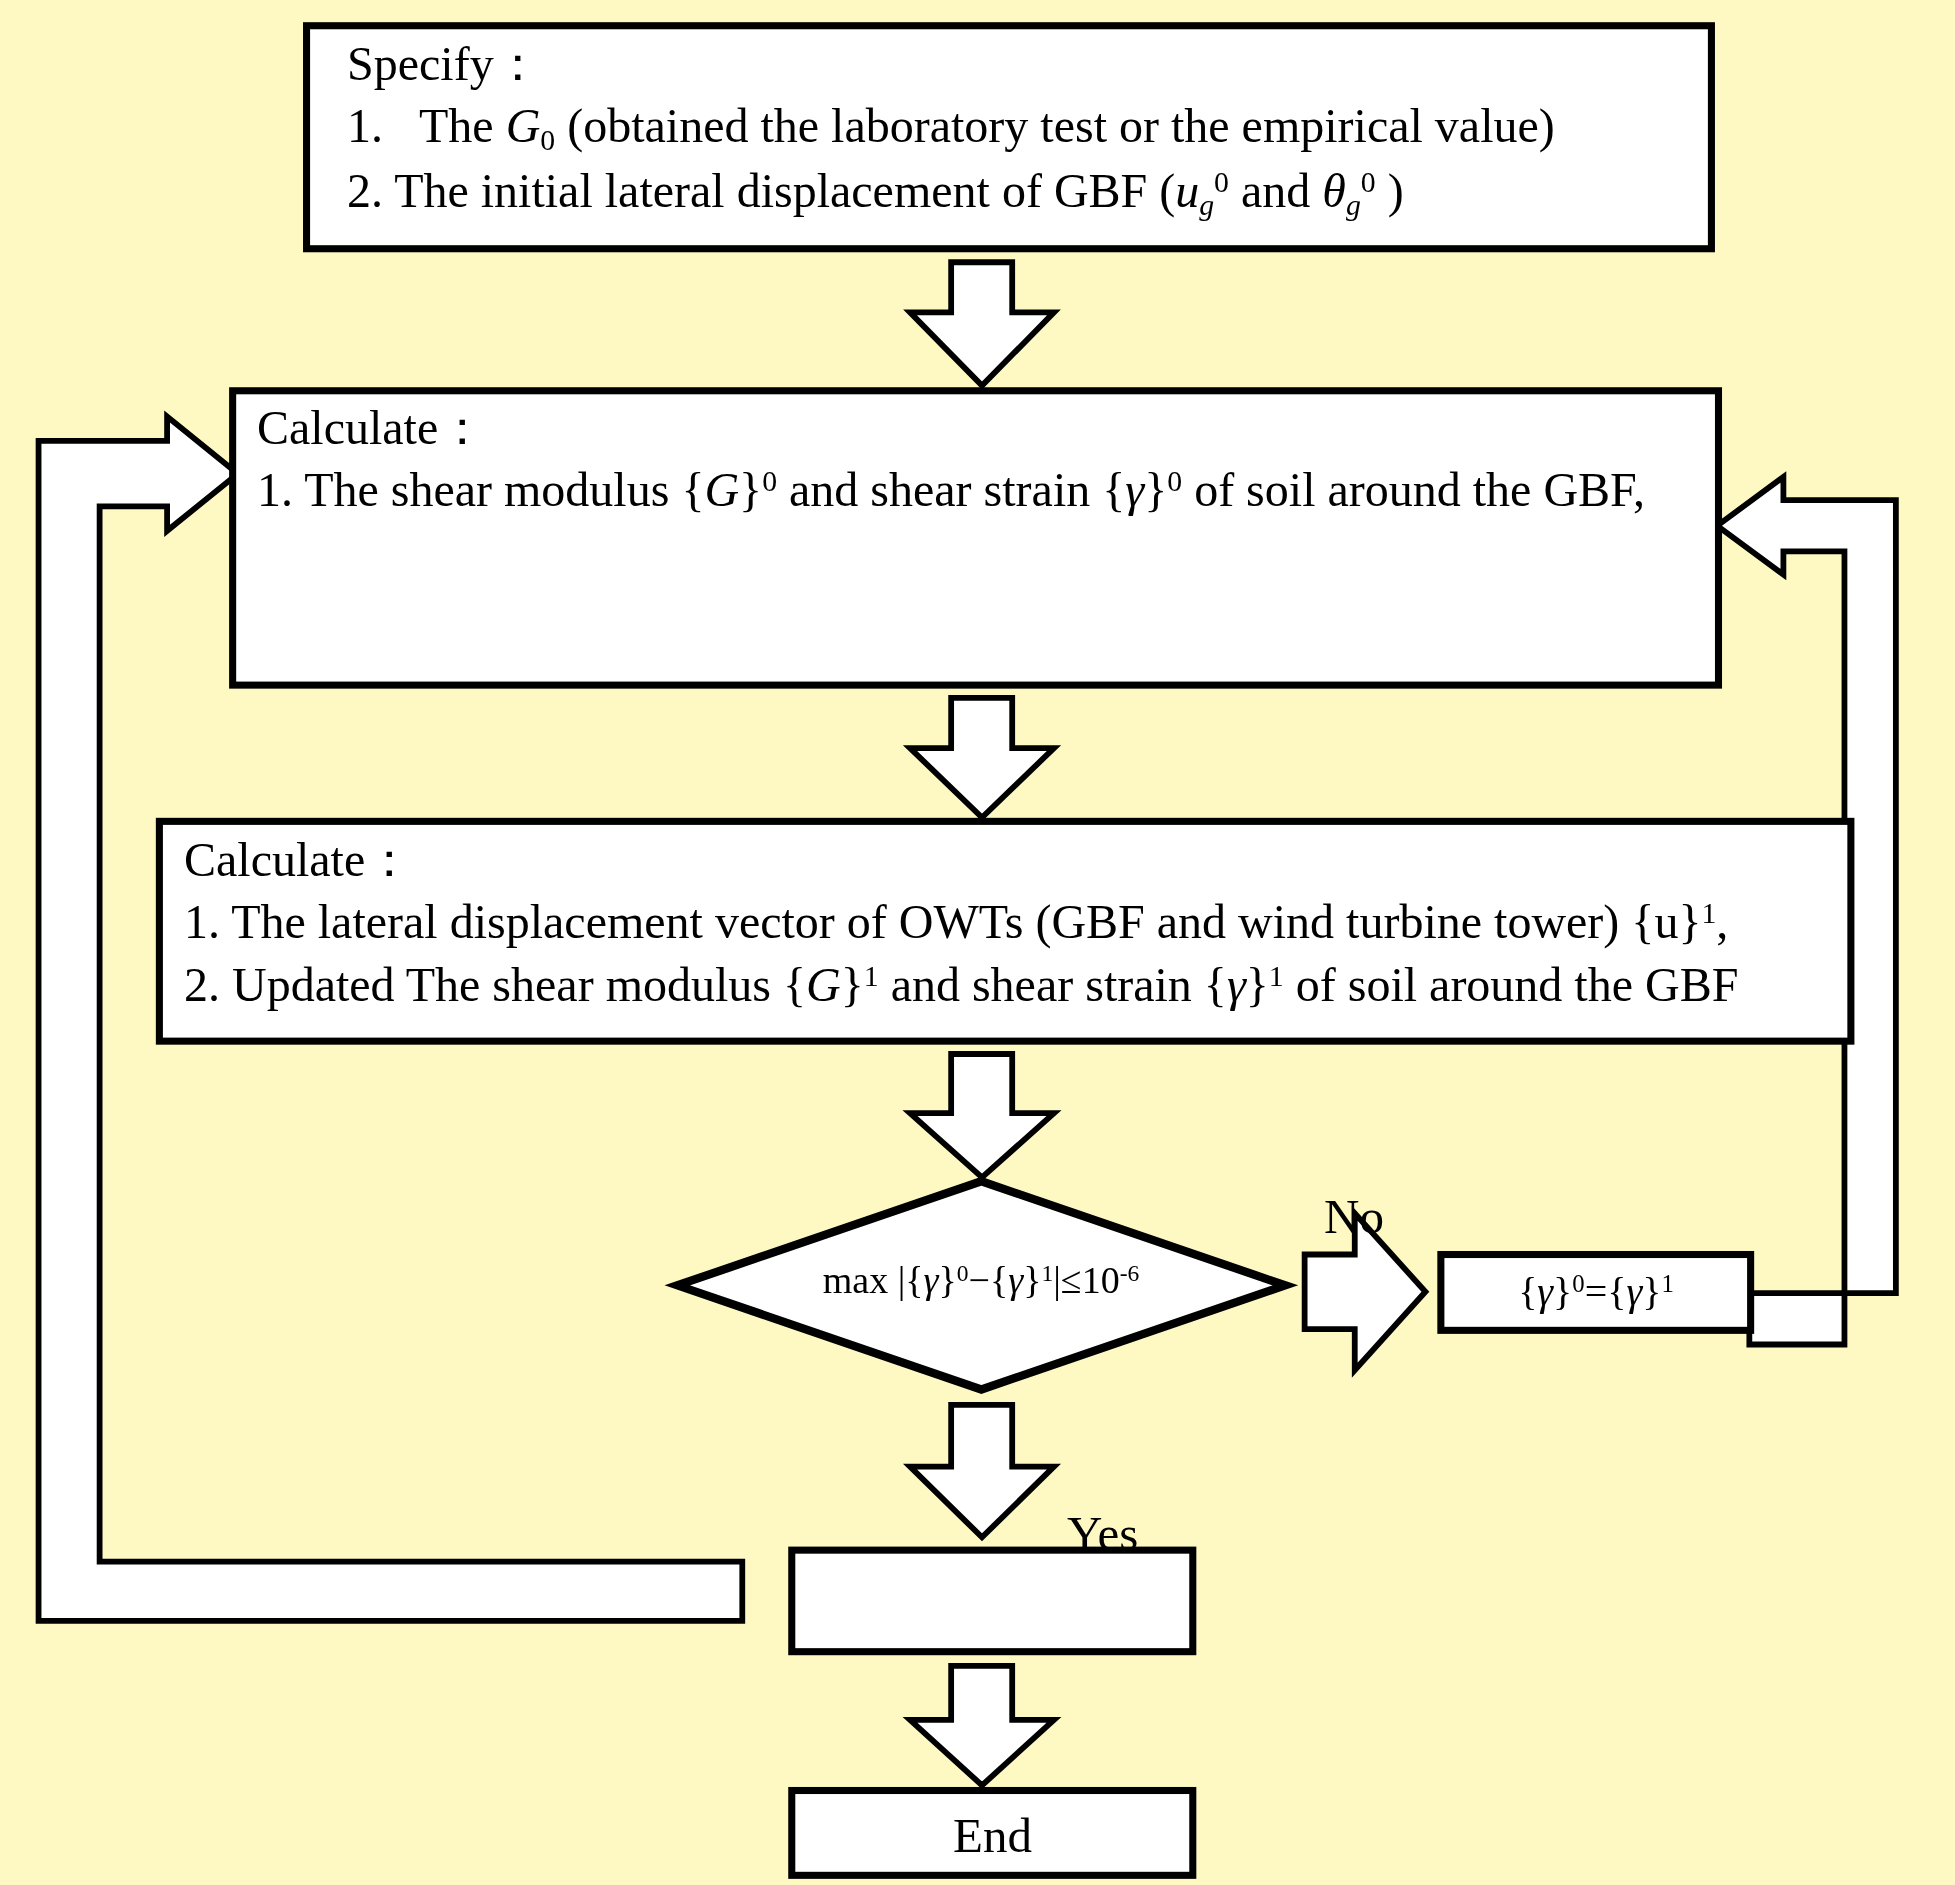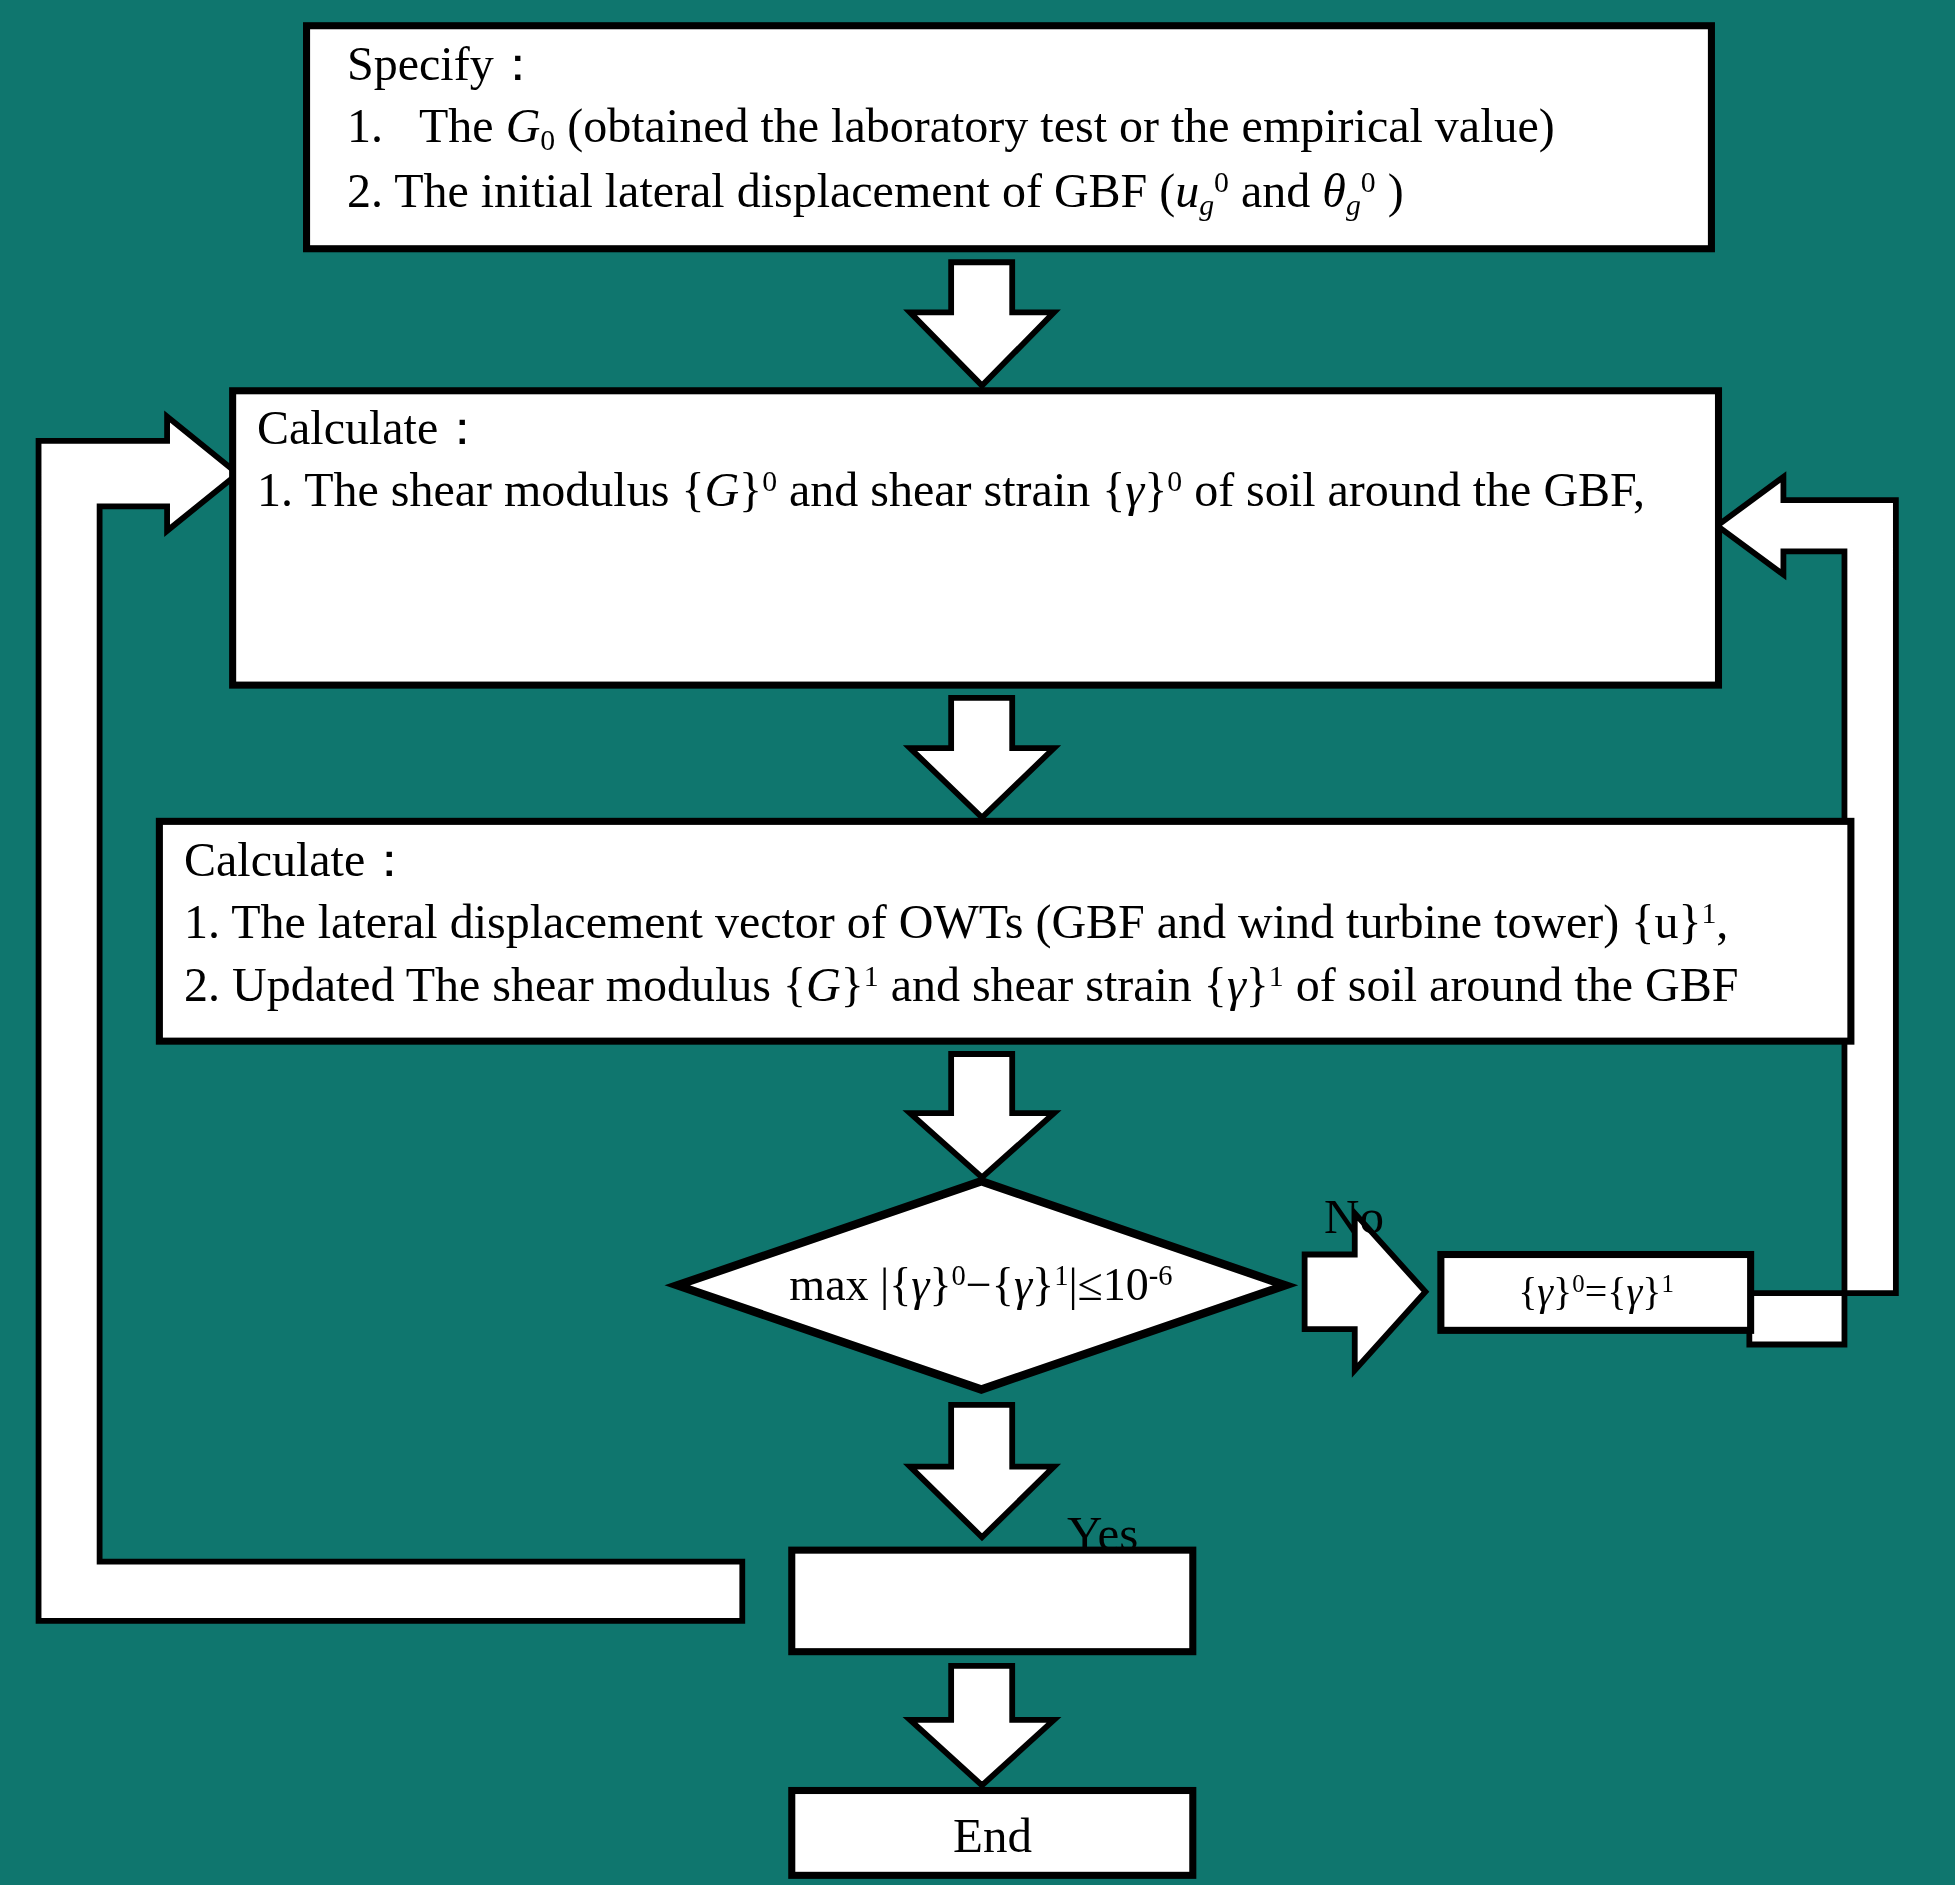--- a/index.html
+++ b/index.html
@@ -9,21 +9,21 @@
     background: #ffffff;
   }
   body {
     font-family: "Liberation Serif", "DejaVu Serif", serif;
     color: #000000;
   }
   #flow-root {
     position: relative;
     width: 1955px;
     height: 1885px;
-    background: #0f766e;
+    background: #fef9c3;
     overflow: hidden;
   }
   svg#flow-svg {
     position: absolute;
     left: 0; top: 0;
     width: 1955px;
     height: 1885px;
     display: block;
   }
   .shape-stroke {
@@ -57,21 +57,21 @@
     font-style: italic;
   }
   sup {
     font-size: 0.62em;
     vertical-align: 0.52em;
   }
   .ital { font-style: italic; }
   .bold { font-weight: bold; }
   .diamond-text {
     position: absolute;
-    font-size: 46px;
+    font-size: 38px;
     text-align: center;
     font-family: "Liberation Serif", "DejaVu Serif", serif;
   }
   .centered-label {
     position: absolute;
     font-size: 49px;
     text-align: center;
   }
   .small-box-text {
     position: absolute;

